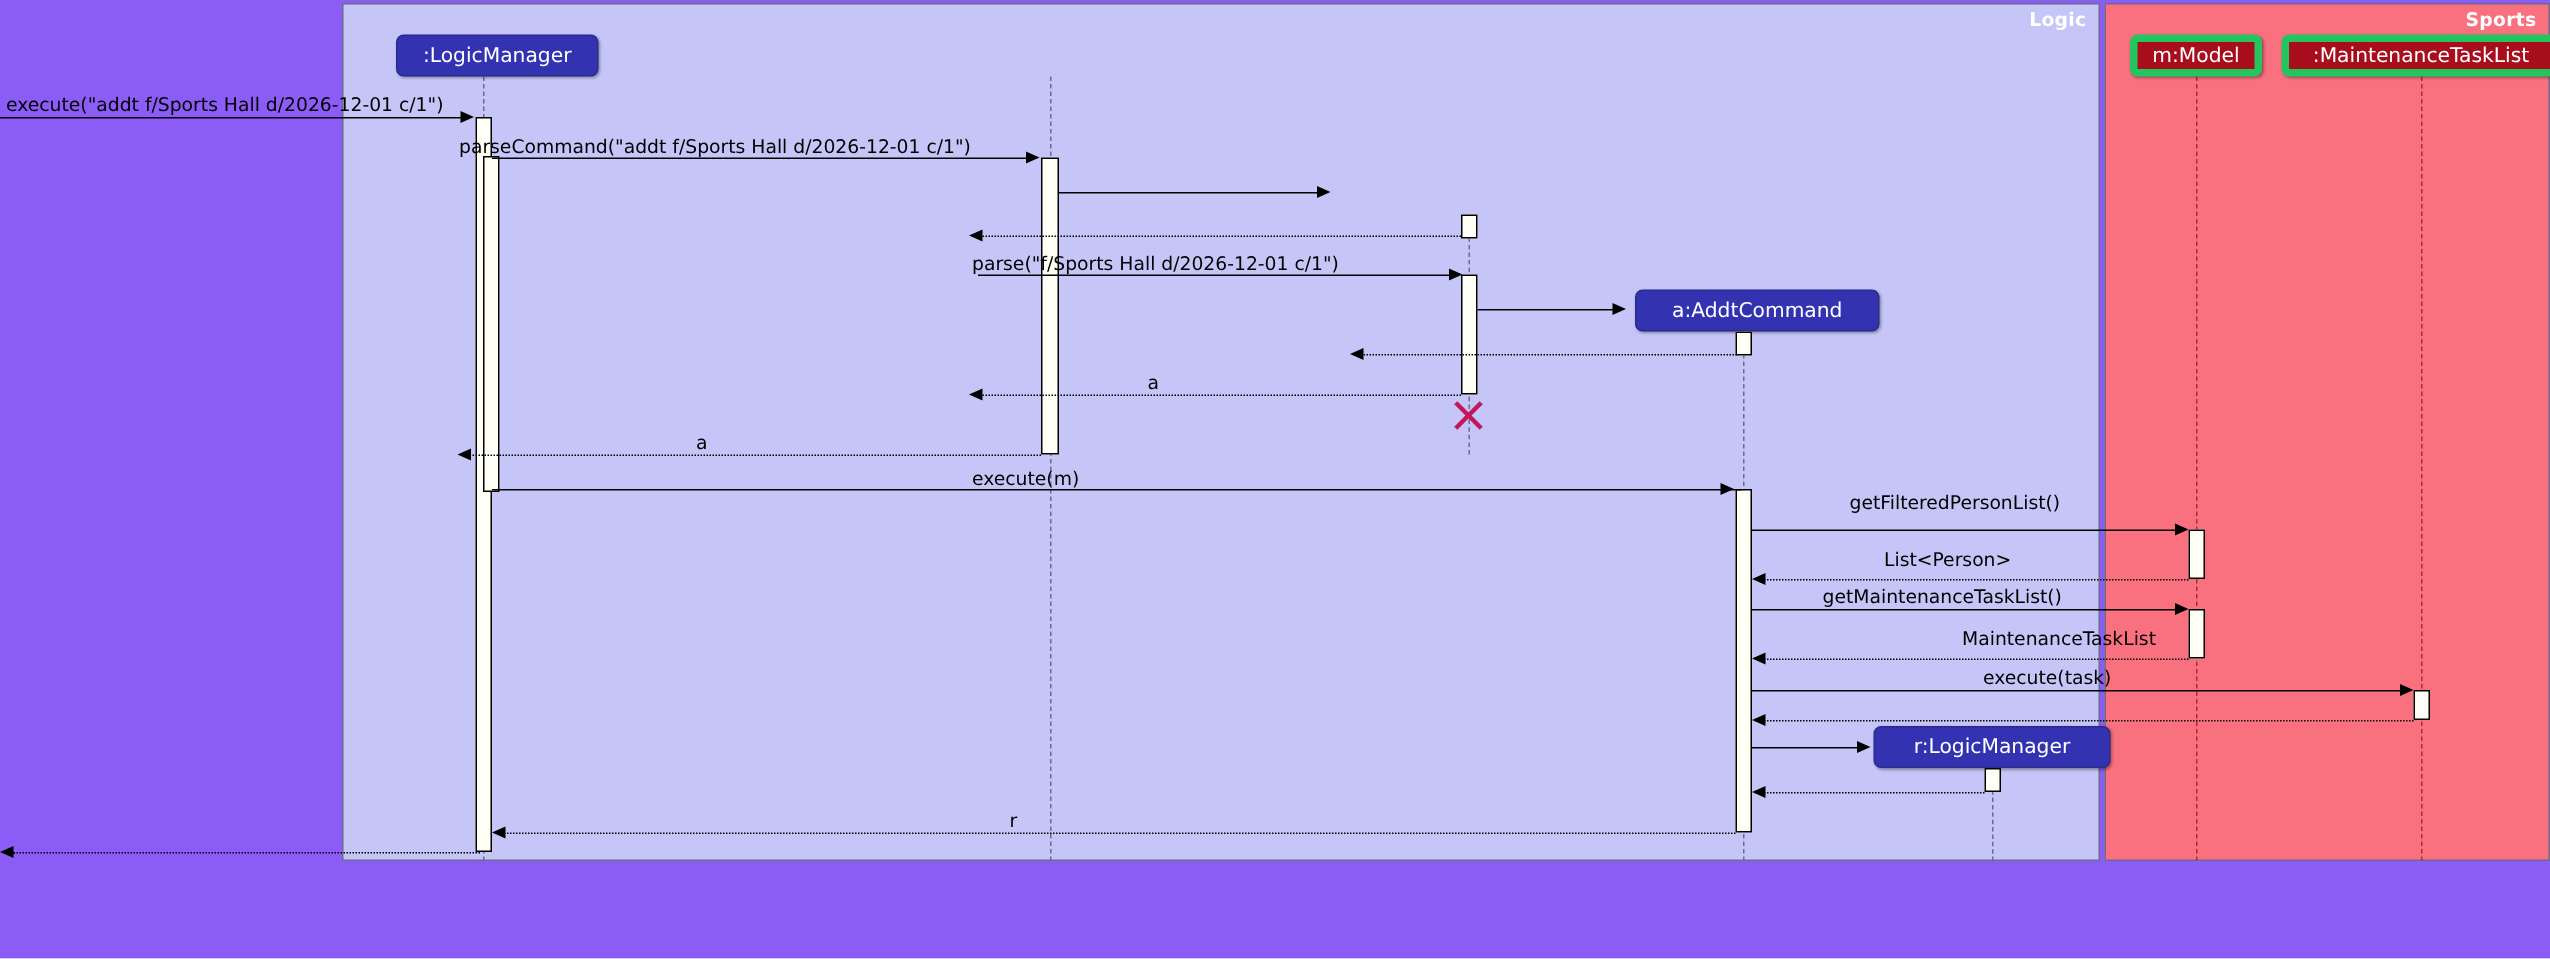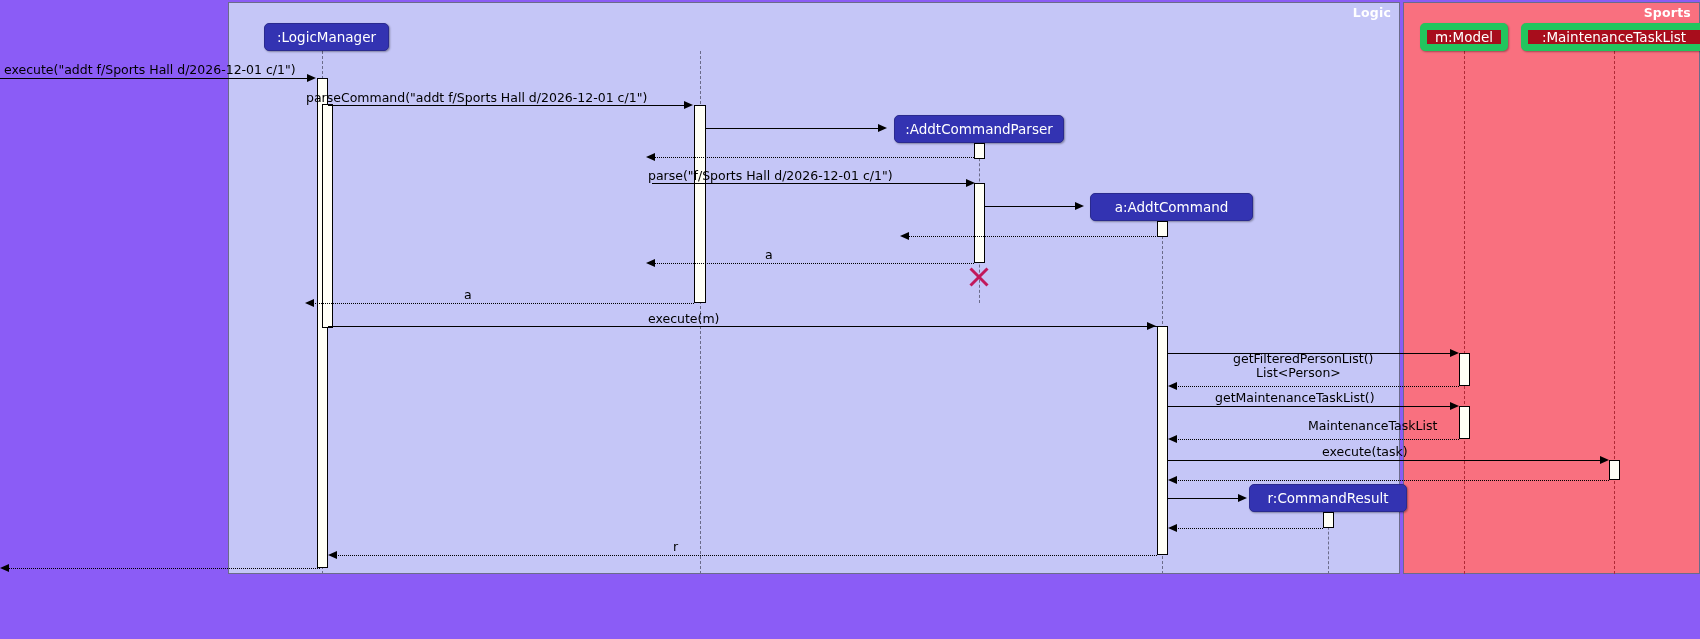--- a/index.html
+++ b/index.html
@@ -10,21 +10,21 @@
   .pkg-title{position:absolute;top:2px;right:8px;color:#ffffff;font-size:12.5px;font-weight:bold;letter-spacing:.2px;}
   .pkg-logic{background:#c5c6f7;}
   .pkg-model{background:#f9707f;}
   .pkg-model .pkg-title{color:#ffffff;}
   .lifeline{position:absolute;width:0;border-left:1px dashed #6b6b8a;}
   .lifeline.red{border-left-color:#b02a37;}
   .actorbox{position:absolute;box-sizing:border-box;display:flex;align-items:center;justify-content:center;
      border-radius:5px;color:#ffffff;font-size:13.5px;white-space:nowrap;padding:0 9px;height:28px;
      box-shadow:1px 1px 2px rgba(0,0,0,.35);}
   .actorbox.blue{background:#3333b2;border:1px solid #2a2a8f;}
-  .actorbox.red{background:#a80d1c;border:7px solid #22c55e;align-items:center;}
+  .actorbox.red{background:#a80d1c;border:5px solid #22c55e;align-items:center;}
   .activation{position:absolute;background:#fffff6;border:1px solid #000000;box-sizing:border-box;}
   .msg{position:absolute;height:0;border-top:1px solid #000000;}
   .msg.dotted{border-top:1px dotted #000000;}
   .arrowhead{position:absolute;width:0;height:0;}
   .arrowhead.right{border-top:4.5px solid transparent;border-bottom:4.5px solid transparent;border-left:9px solid #000;}
   .arrowhead.left{border-top:4.5px solid transparent;border-bottom:4.5px solid transparent;border-right:9px solid #000;}
   .msglabel{position:absolute;font-size:12.5px;color:#000000;white-space:nowrap;}
   .destroy{position:absolute;width:24px;height:24px;}
   .destroy:before,.destroy:after{content:"";position:absolute;left:50%;top:0;width:3px;height:24px;background:#c2185b;}
   .destroy:before{transform:translateX(-50%) rotate(45deg);}
@@ -43,31 +43,28 @@
   </div>
 
   <div class="lifeline" style="left:322px;top:51px;height:523px;"></div>
   <div class="lifeline" style="left:700px;top:51px;height:523px;"></div>
   <div class="lifeline" style="left:979px;top:143px;height:160px;"></div>
   <div class="lifeline" style="left:1162px;top:221px;height:353px;"></div>
   <div class="lifeline" style="left:1328px;top:512px;height:62px;"></div>
   <div class="lifeline red" style="left:1464px;top:51px;height:523px;"></div>
   <div class="lifeline red" style="left:1614px;top:51px;height:523px;"></div>
 
-  <div class="actorbox blue" style="left:264px;top:23px;width:125px;">
+  <div class="actorbox blue" style="left:264px;top:23px;width:135px;">
     <span>:LogicManager</span>
-  </div>
-  <div class="actorbox blue" style="left:894px;top:115px;width:170px;">
-    <span>:AddtCommandParser</span>
   </div>
   <div class="actorbox blue" style="left:1090px;top:193px;width:163px;">
     <span>a:AddtCommand</span>
   </div>
   <div class="actorbox blue" style="left:1249px;top:484px;width:158px;">
-    <span>r:CommandResult</span>
+    <span>r:LogicManager</span>
   </div>
   <div class="actorbox red" style="left:1420px;top:23px;width:88px;">
     <span>m:Model</span>
   </div>
   <div class="actorbox red" style="left:1521px;top:23px;width:186px;">
     <span>:MaintenanceTaskList</span>
   </div>
 
   <div class="activation" style="left:317px;top:78px;width:11px;height:490px;"></div>
   <div class="activation" style="left:322px;top:104px;width:11px;height:224px;"></div>
@@ -112,21 +109,21 @@
   <div class="msg dotted" style="left:311px;top:303px;width:383px;"></div>
   <div class="arrowhead left" style="left:305px;top:298.5px;"></div>
   <div class="msglabel" style="left:464px;top:287px;">a</div>
 
   <div class="msg" style="left:328px;top:326px;width:833px;"></div>
   <div class="arrowhead right" style="left:1147px;top:321.5px;"></div>
   <div class="msglabel" style="left:648px;top:311px;">execute(m)</div>
 
   <div class="msg" style="left:1168px;top:353px;width:287px;"></div>
   <div class="arrowhead right" style="left:1450px;top:348.5px;"></div>
-  <div class="msglabel" style="left:1233px;top:351px;">getFilteredPersonList()</div>
+  <div class="msglabel" style="left:1233px;top:327px;">getFilteredPersonList()</div>
 
   <div class="msg dotted" style="left:1174px;top:386px;width:285px;"></div>
   <div class="arrowhead left" style="left:1168px;top:381.5px;"></div>
   <div class="msglabel" style="left:1256px;top:365px;">List&lt;Person&gt;</div>
 
   <div class="msg" style="left:1168px;top:406px;width:287px;"></div>
   <div class="arrowhead right" style="left:1450px;top:401.5px;"></div>
   <div class="msglabel" style="left:1215px;top:390px;">getMaintenanceTaskList()</div>
 
   <div class="msg dotted" style="left:1174px;top:439px;width:285px;"></div>

